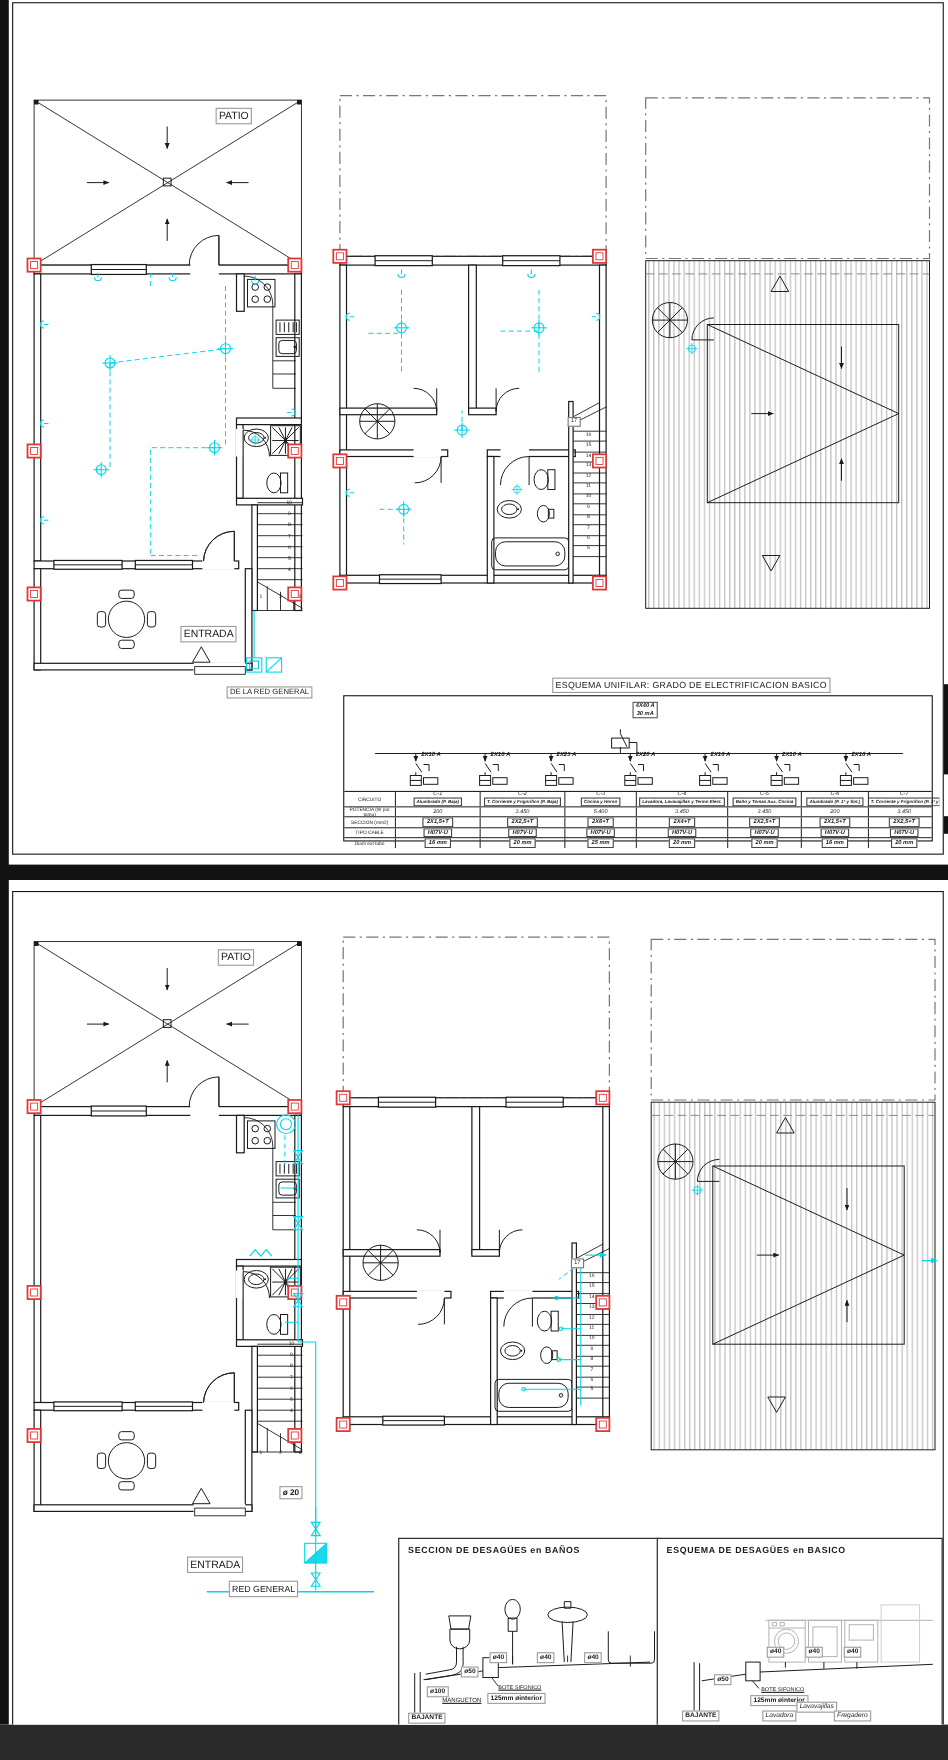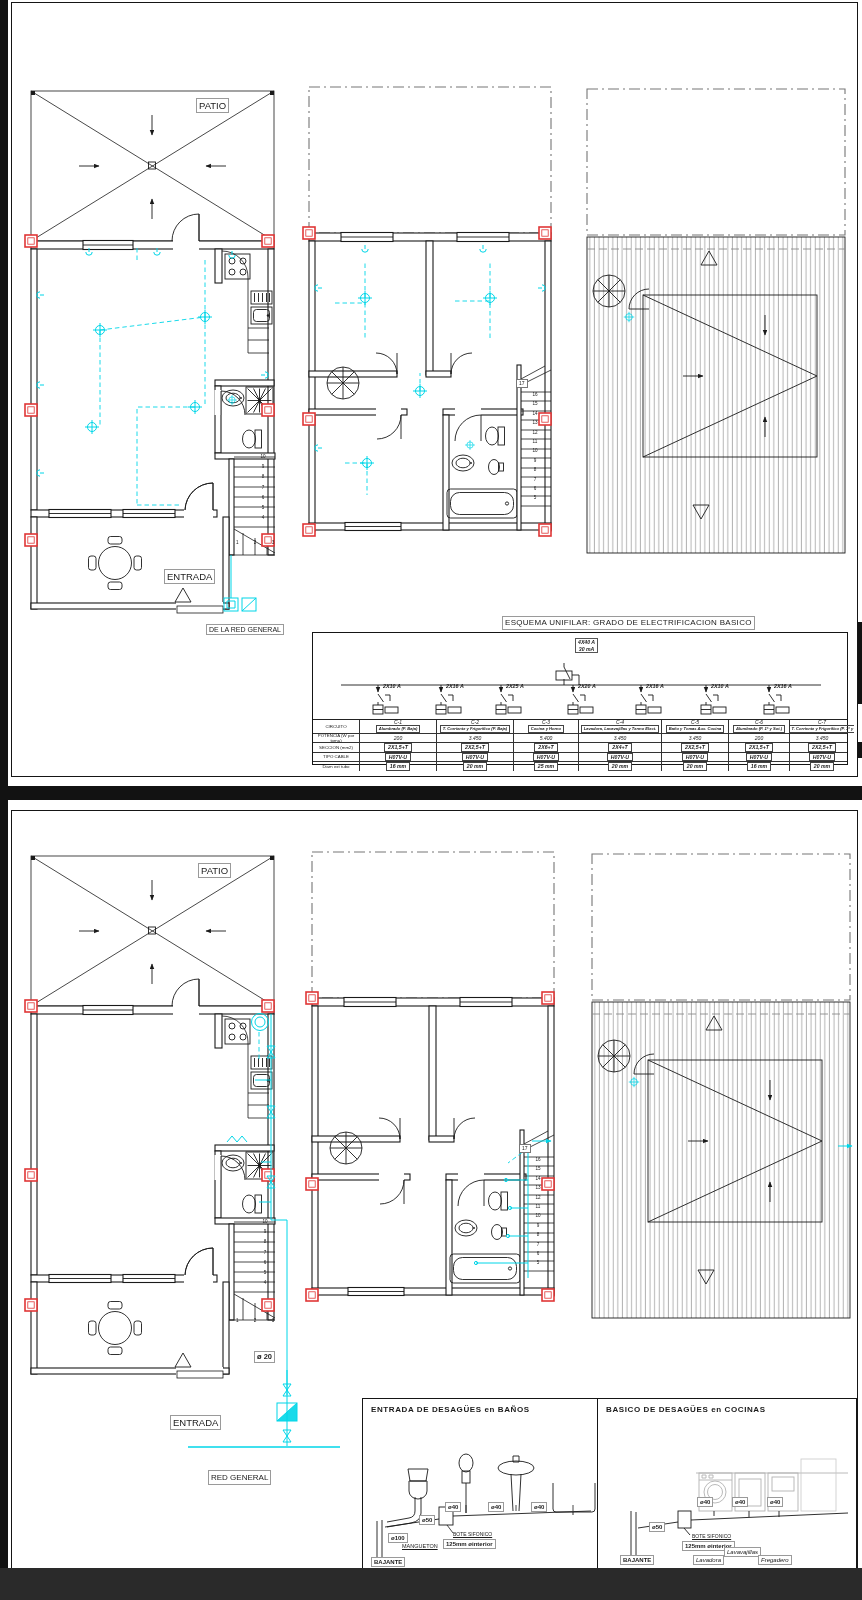--- a/index.html
+++ b/index.html
@@ -612,21 +612,21 @@
     <path class="cy" d="M107,2 V78"></path>
     <use href="#valve" transform="translate(107,22) rotate(90)"></use>
     <use href="#wmeter" x="107" y="44"></use>
     <use href="#valve" transform="translate(107,68) rotate(90)"></use>
     <path class="cy" style="stroke-width:1.5" d="M8,79 H160"></path>
   </svg>
 
   <div class="lbl" style="left:198px;top:863px">PATIO</div>
   <div class="lbl t75 it" style="left:254px;top:1351px">ø 20</div>
   <div class="lbl" style="left:170px;top:1415px">ENTRADA</div>
-  <div class="lbl" style="left:208px;top:1470px;font-size:8px">RED GENERAL</div>
+  <div class="lbl" style="left:208px;top:1437px;font-size:8px">RED GENERAL</div>
   <div class="stnum" style="left:260px;top:1217px;width:10px">10
 9
 8
 7
 6
 5
 4</div>
   <div class="strow" style="left:236px;top:1318px">1 2 3</div>
   <div class="lbl t5" style="left:519px;top:1144px;border-color:#777">17</div>
   <div class="stnum l94" style="left:533px;top:1155px;width:10px">16
@@ -636,21 +636,21 @@
 12
 11
 10
 9
 8
 7
 6
 5</div>
 
   <div class="schbox" style="left:362px;top:1398px;width:235px;height:179px">
-    <div class="boxtitle" style="left:8px;top:6px">ENTRADA DE DESAGÜES en BAÑOS</div>
+    <div class="boxtitle" style="left:8px;top:6px">SECCION DE DESAGÜES en BAÑOS</div>
     <svg width="235" height="179" viewBox="0 0 235 179" style="position:absolute;left:0;top:0">
       <path class="ln" d="M228,112 L90,117"></path>
       <rect x="76" y="108" width="14" height="18" class="ln" fill="#fff"></rect>
       <path class="ln" d="M76,120 L22,128 M14,122 V168 M19,121 V168"></path>
       <path class="ln" d="M45,70 L65,70 L63,82 L47,82 Z M46,82 h18 v10 a9,8 0 0 1 -18,0 z"></path>
       <path class="ln" d="M52,98 V112 Q52,118 46,119 L24,123 M58,98 V114 Q58,122 48,124 L24,128"></path>
       <ellipse cx="103" cy="64" rx="7" ry="9" class="ln"></ellipse>
       <rect x="99" y="72" width="8" height="12" class="ln" fill="#fff"></rect>
       <path class="ln" d="M103,84 V114"></path>
       <ellipse cx="153" cy="69" rx="18" ry="7" class="ln"></ellipse>
@@ -663,21 +663,21 @@
     <div class="lbl t6 it" style="left:168px;top:103px">ø40</div>
     <div class="lbl t6 it" style="left:56px;top:116px">ø50</div>
     <div class="lbl t6 it" style="left:25px;top:134px">ø100</div>
     <div class="lbl t55 plain" style="left:37px;top:144px;text-decoration:underline">MANGUETON</div>
     <div class="lbl t5 plain" style="left:88px;top:132px;text-decoration:underline">BOTE SIFONICO</div>
     <div class="lbl t6 it" style="left:80px;top:140px">125mm  øinterior</div>
     <div class="lbl t6 it" style="left:8px;top:158px">BAJANTE</div>
   </div>
 
   <div class="schbox" style="left:597px;top:1398px;width:258px;height:179px">
-    <div class="boxtitle" style="left:8px;top:6px">BASICO DE DESAGÜES en COCINAS</div>
+    <div class="boxtitle" style="left:8px;top:6px">ESQUEMA DE DESAGÜES en BASICO</div>
     <svg width="258" height="179" viewBox="0 0 258 179" style="position:absolute;left:0;top:0">
       <g class="gy">
         <path d="M98,74 H250"></path>
         <rect x="101" y="74" width="33" height="38"></rect>
         <circle cx="117" cy="93" r="11"></circle>
           <circle cx="117" cy="93" r="7.5"></circle>
         <path d="M101,81 H134 M104,76 h4 v3 h-4 z M111,76 h4 v3 h-4 z"></path>
         <rect x="137" y="74" width="30" height="38"></rect>
         <rect x="141" y="80" width="22" height="27"></rect>
         <rect x="170" y="74" width="30" height="38"></rect>

